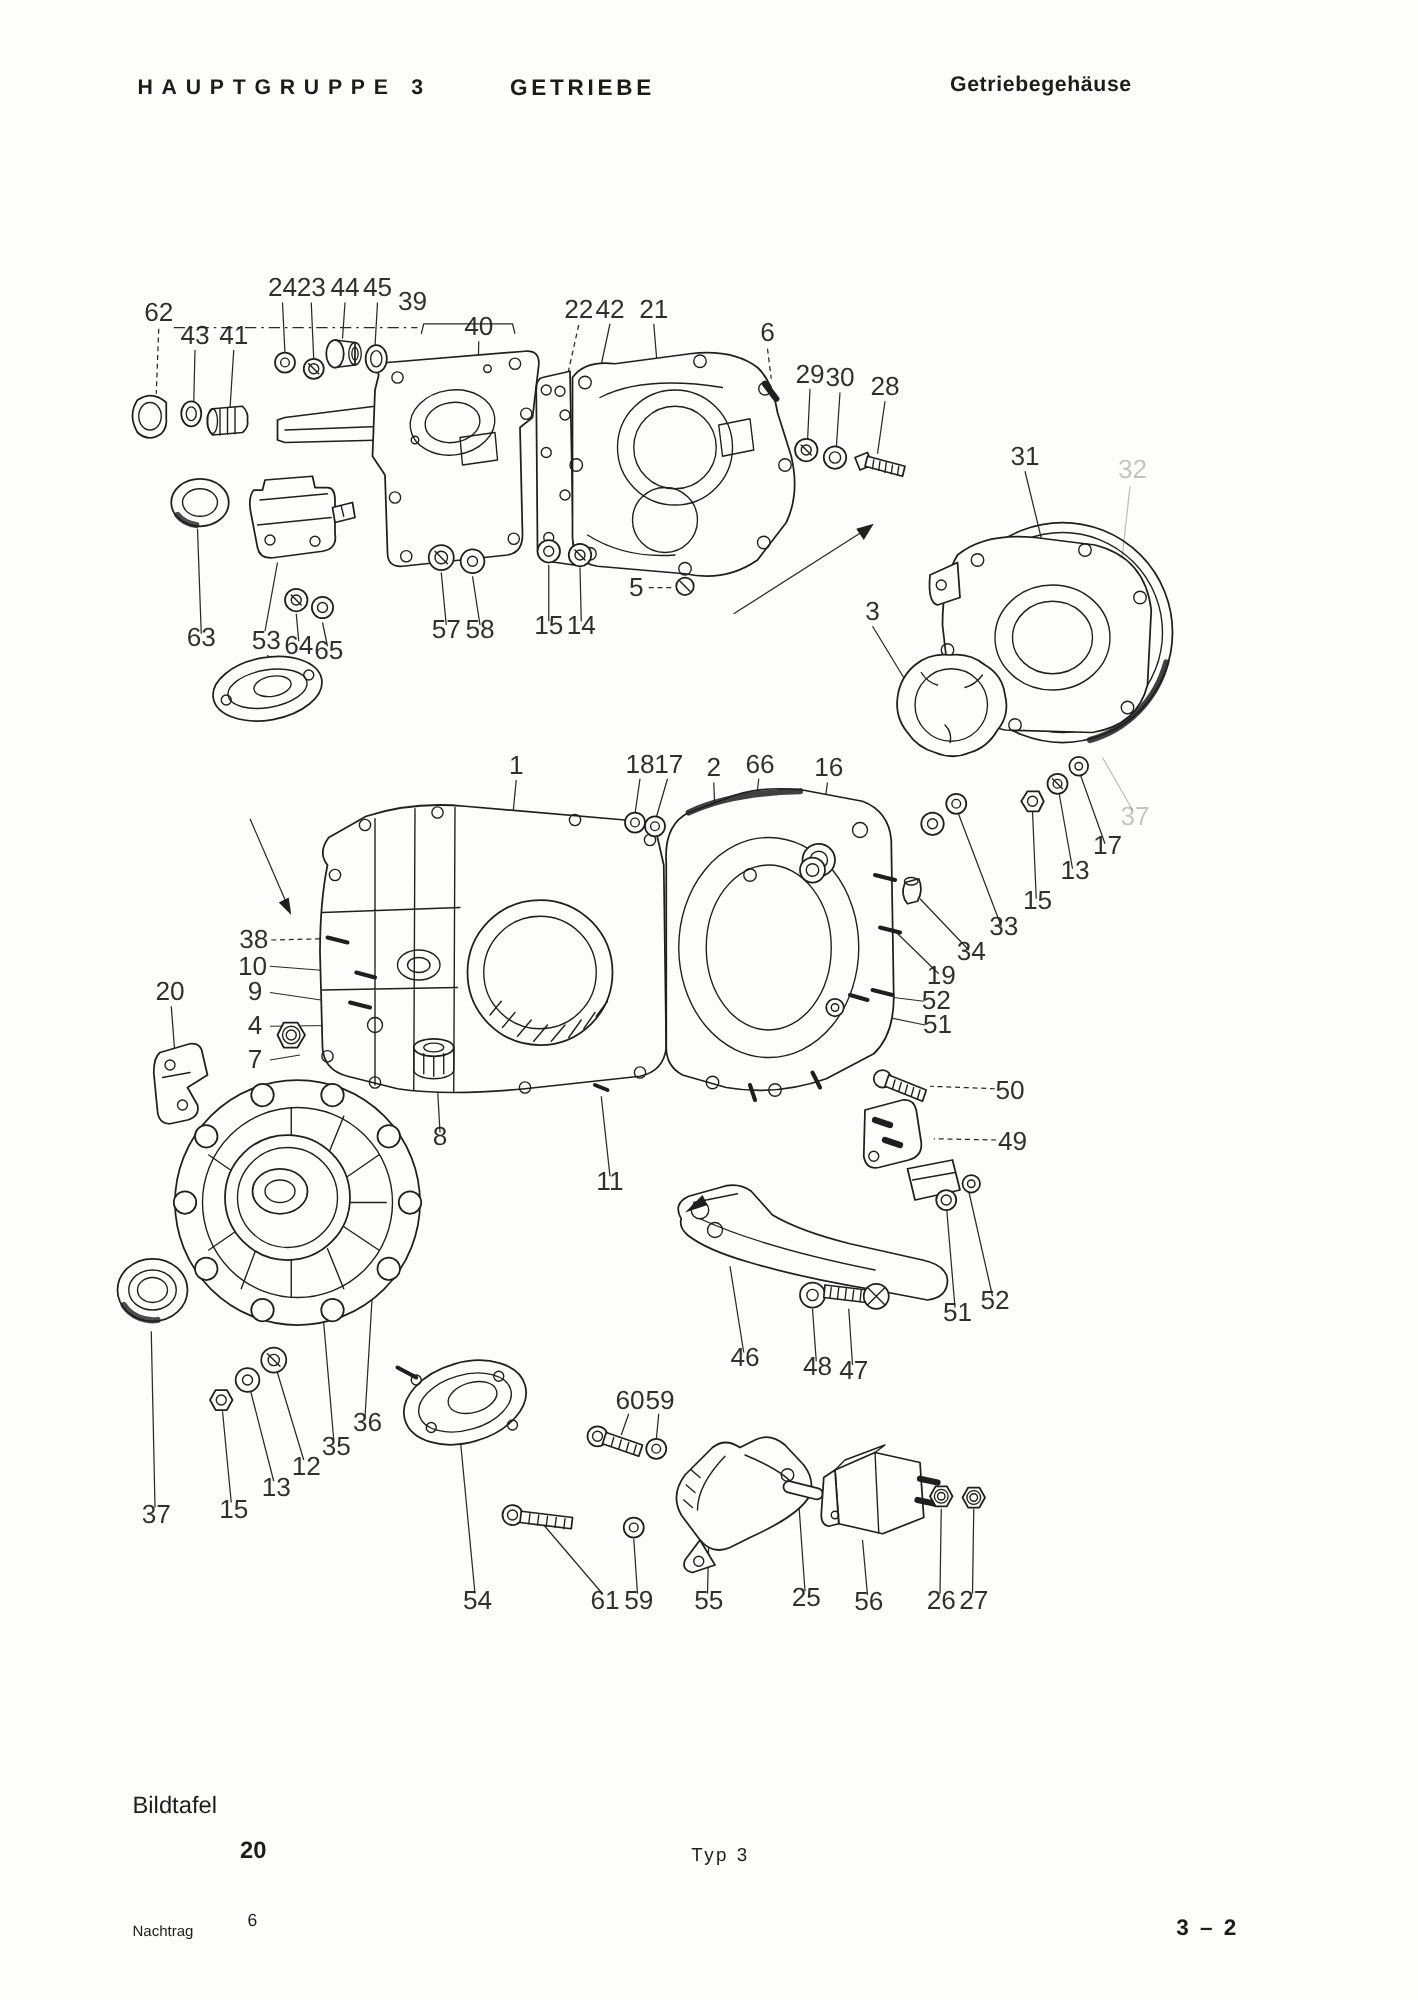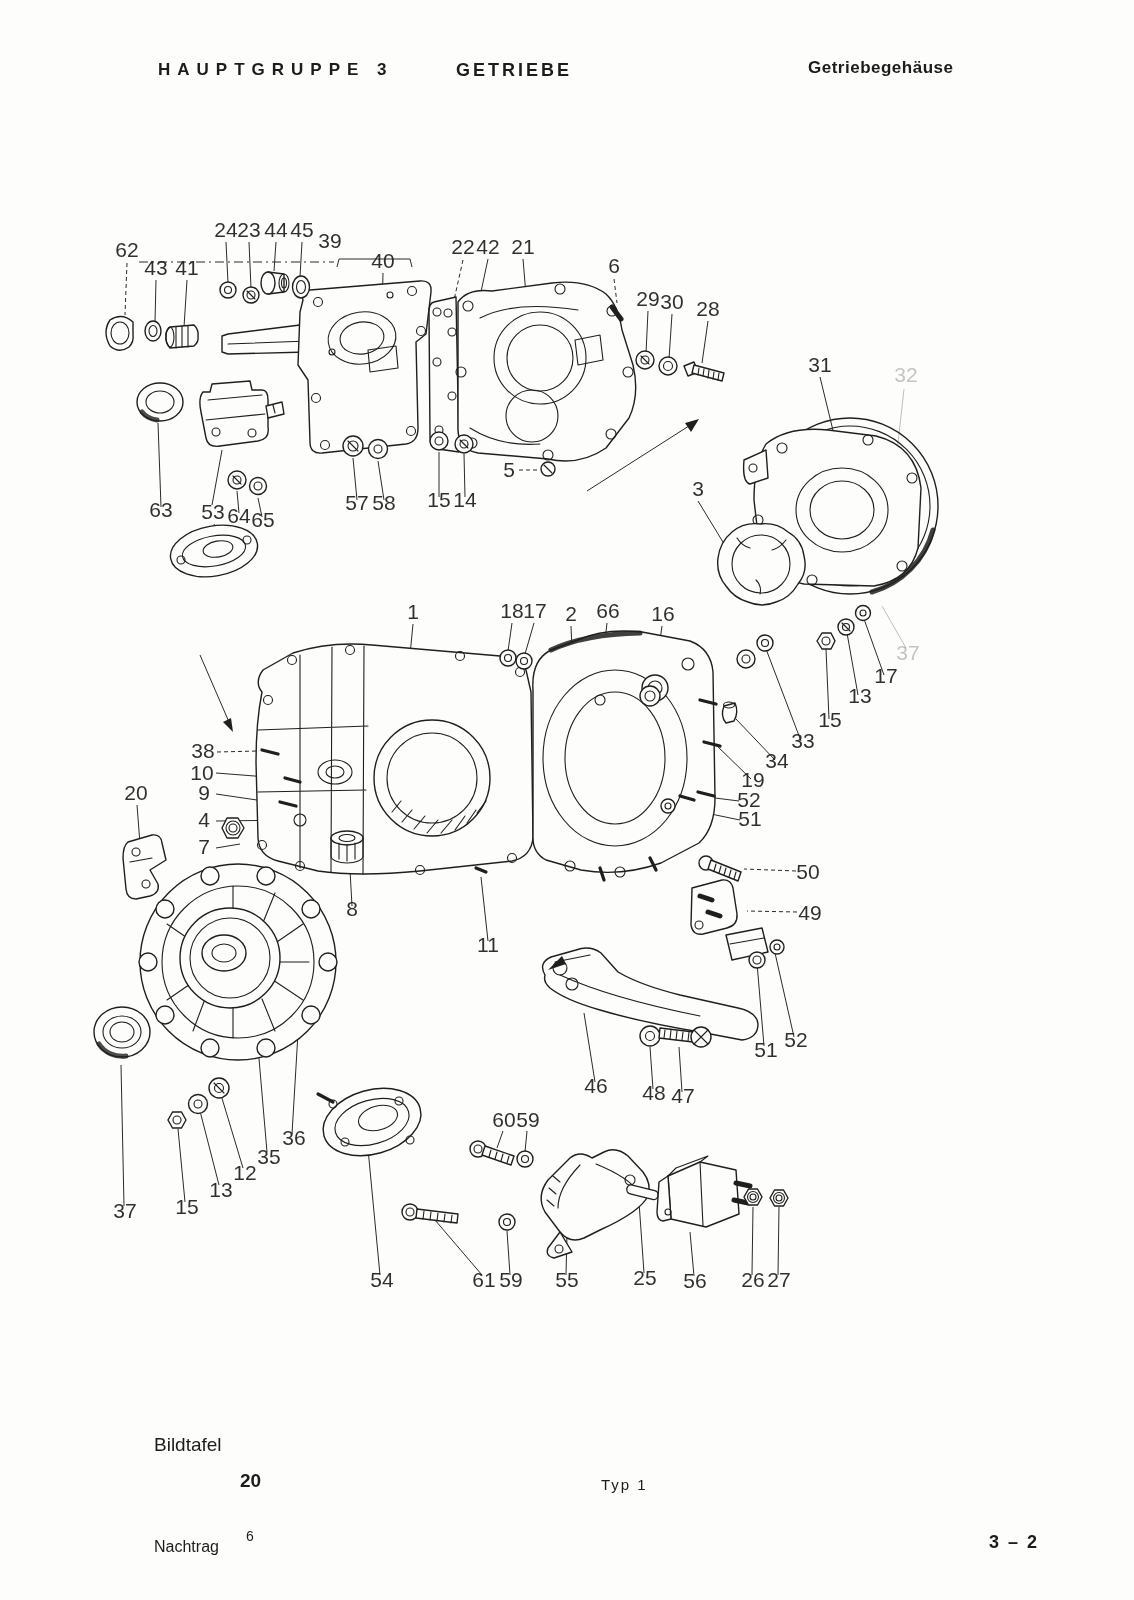--- a/index.html
+++ b/index.html
@@ -1,24 +1,24 @@
 <!DOCTYPE html>
 <html><head>
 <meta charset="utf-8">
 <style>
   html,body{margin:0;padding:0;background:#e8e8e8;}
   .page{position:relative;width:1134px;height:1600px;background:#fdfdfc;overflow:hidden;
         font-family:"Liberation Sans",sans-serif;color:#1c1c1c;margin:0 auto;}
-  .abs{position:absolute;white-space:nowrap;margin-left:48px;}
+  .abs{position:absolute;white-space:nowrap;}
   .hdr-left{left:110px;top:60px;font-size:17px;font-weight:bold;letter-spacing:7px;}
   .hdr-center{left:408px;top:60px;font-size:18px;font-weight:bold;letter-spacing:3px;}
   .hdr-right{left:760px;top:58px;font-size:17px;font-weight:bold;letter-spacing:.5px;}
   .ftr-bildtafel{left:106px;top:1434px;font-size:19px;font-weight:400;}
   .ftr-20{left:192px;top:1470px;font-size:19px;font-weight:bold;}
-  .ftr-nachtrag{left:106px;top:1538px;font-size:16px;}
+  .ftr-nachtrag{left:106px;top:1538px;font-size:12px;}
   .ftr-6{left:198px;top:1528px;font-size:14px;}
   .ftr-typ{left:553px;top:1476px;font-size:15px;letter-spacing:2px;}
   .ftr-page{left:941px;top:1532px;font-size:18px;font-weight:bold;letter-spacing:2px;}
   svg{position:absolute;left:0;top:0;}
   svg text{font-family:"Liberation Sans",sans-serif;font-size:21px;fill:#1e1e1e;opacity:.92;}
   svg text.faint{opacity:.26;}
   .ink{stroke:#1f1f1f;fill:none;stroke-width:1.4;stroke-linejoin:round;stroke-linecap:round;}
   .ink2{stroke:#1f1f1f;fill:none;stroke-width:1.1;stroke-linejoin:round;stroke-linecap:round;}
   .inkw{stroke:#1f1f1f;fill:#fdfdfc;stroke-width:1.4;stroke-linejoin:round;}
   .dark{stroke:#1f1f1f;stroke-width:5;stroke-linecap:round;fill:none;}
@@ -432,15 +432,15 @@
         <text x="695" y="1288" text-anchor="middle">56</text>
         <text x="753" y="1287" text-anchor="middle">26</text>
         <text x="779" y="1287" text-anchor="middle">27</text>
       </g>
   </svg>
 
   <div class="abs ftr-bildtafel">Bildtafel</div>
   <div class="abs ftr-20">20</div>
   <div class="abs ftr-nachtrag">Nachtrag</div>
   <div class="abs ftr-6">6</div>
-  <div class="abs ftr-typ">Typ 1</div>
+  <div class="abs ftr-typ">Typ 3</div>
   <div class="abs ftr-page">3 – 2</div>
 </div>
 
 </body></html>

